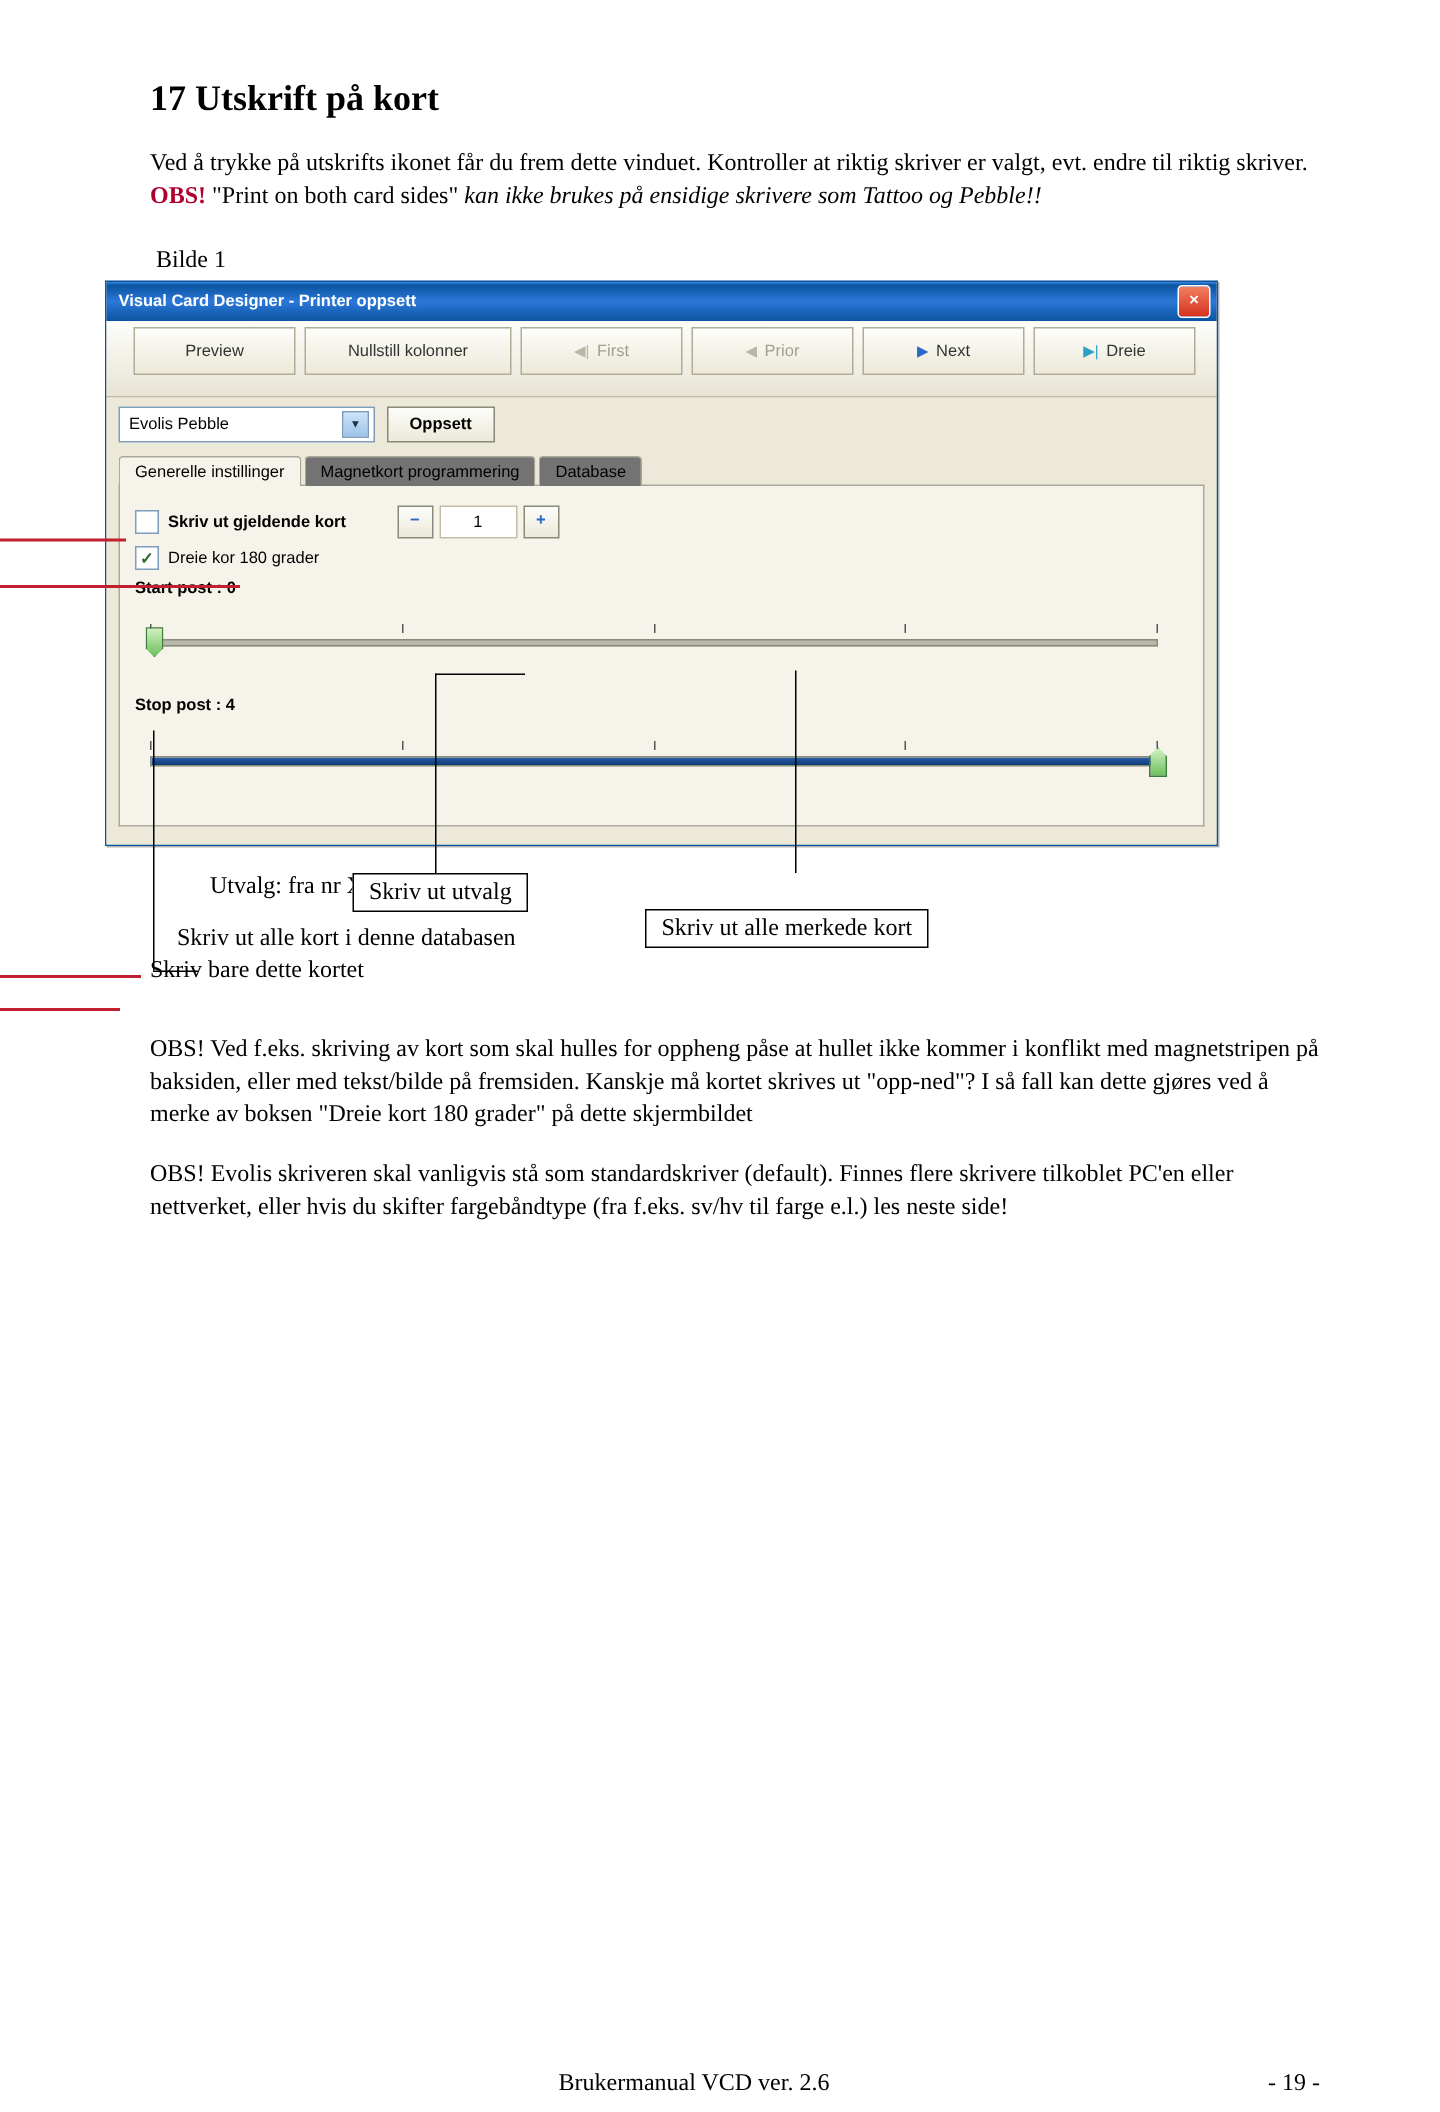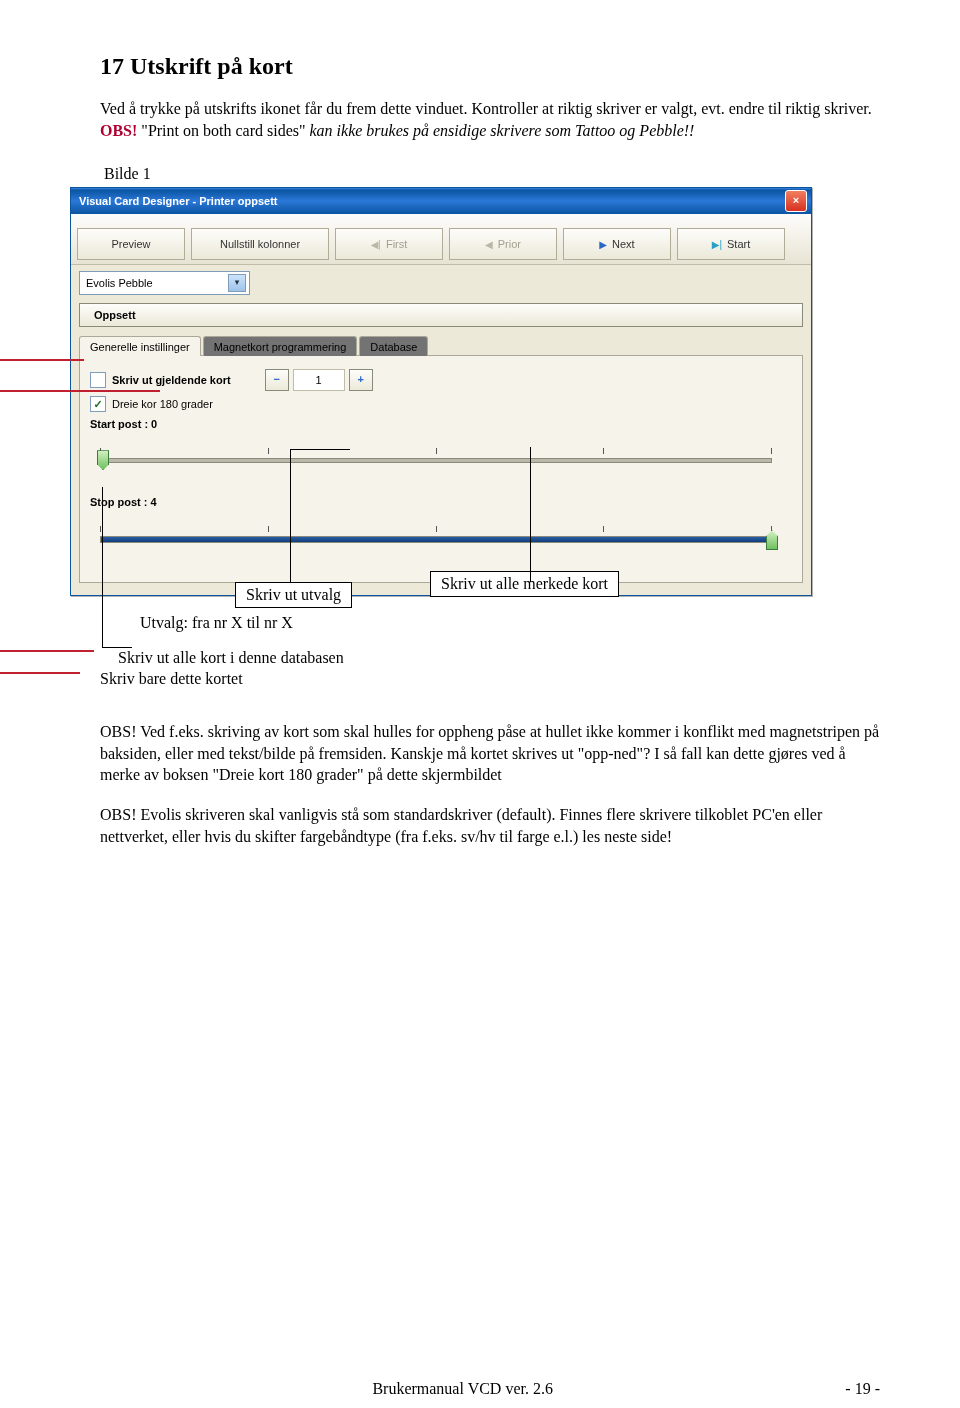--- a/index.html
+++ b/index.html
@@ -55,22 +55,22 @@
     color: #fff;
     text-align: center;
     line-height: 18px;
     font-weight: bold;
     font-family: Arial;
   }
   .toolbar {
     height: 42px;
     background: linear-gradient(#fdfdfb,#e8e4d4);
     display: flex;
-    align-items: flex-end;
-    padding: 4px 6px;
+    align-items: flex-start;
+    padding: 4px 18px;
     gap: 6px;
     border-bottom: 1px solid #c0bca8;
   }
   .navbtn {
     height: 30px;
     min-width: 90px;
     background: linear-gradient(#fdfdfb,#ece9d8);
     border: 1px solid #b0ac98;
     display: flex;
     align-items: center;
@@ -78,21 +78,21 @@
     gap: 5px;
     padding: 0 8px;
     color: #333;
   }
   .navbtn.dis { color: #a0a090; }
   .tri { font-size: 10px; }
   .body {
     padding: 6px 8px 12px 8px;
     background: #ece9d8;
   }
-  .row { display: flex; gap: 8px; margin-bottom: 8px; flex-direction: column; }
+  .row { display: flex; align-items: center; gap: 8px; margin-bottom: 8px; }
   .combo {
     width: 160px; height: 22px;
     background: #fff;
     border: 1px solid #7f9db9;
     display: flex; align-items: center; justify-content: space-between;
     padding: 0 3px 0 6px;
     color: #000;
   }
   .combo .arrow {
     width: 16px; height: 16px;
@@ -258,21 +258,21 @@
           <div class="navbtn dis">
               <span class="tri" style="color:#b8b8a8">◀</span>
               <span>Prior</span>
             </div>
           <div class="navbtn">
               <span class="tri" style="color:#2a68c8">▶</span>
               <span>Next</span>
             </div>
           <div class="navbtn">
               <span class="tri" style="color:#2aa0c8">▶|</span>
-              <span>Start</span>
+              <span>Dreie</span>
             </div>
         </div>
 
         <div class="body">
           <div class="row">
             <div class="combo">
               <span>Evolis Pebble</span>
               <span class="arrow">▾</span>
             </div>
             <div class="btn">
@@ -331,21 +331,21 @@
                   </div>
                 <div class="rail dark"></div>
                 <div class="handle down" style="right:4px"></div>
               </div>
             </div>
           </div>
         </div>
       </div>
 
       <div class="anno-box" style="left:165px; top:395px;">Skriv ut utvalg</div>
-      <div class="anno-box" style="left:360px; top:384px;">Skriv ut alle merkede kort</div>
+      <div class="anno-box" style="left:360px; top:419px;">Skriv ut alle merkede kort</div>
 
       <div class="leader v" style="left:220px; top:262px; height:133px;"></div>
       <div class="leader" style="left:220px; top:262px; width:60px;"></div>
       <div class="leader v" style="left:460px; top:260px; height:135px;"></div>
 
       <div class="leader v" style="left:32px; top:300px; height:160px;"></div>
       <div class="leader" style="left:32px; top:460px; width:30px;"></div>
 
     </div>
   </div>

